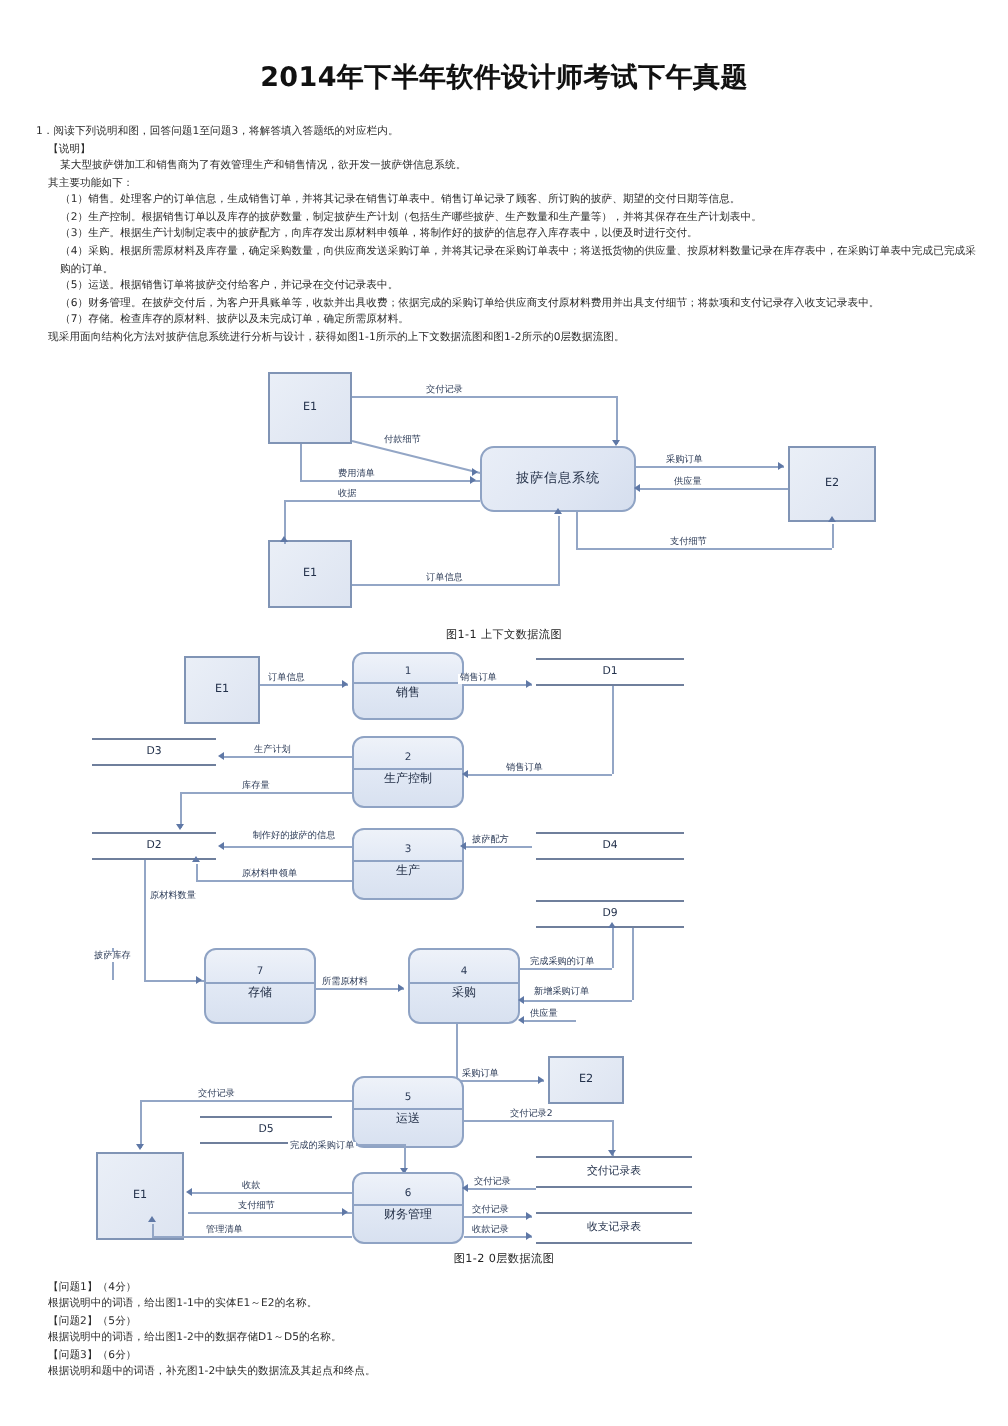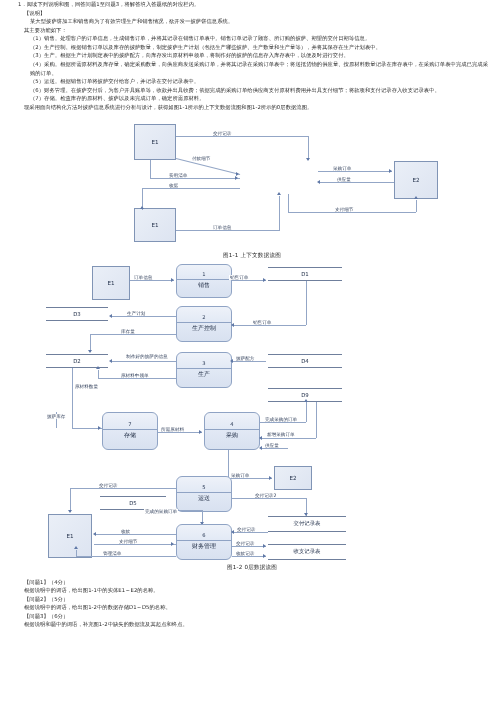--- a/index.html
+++ b/index.html
@@ -148,20 +148,21 @@
     margin-top: 2px;
     letter-spacing: 0.2px;
   }
   .qblock { margin-top: 6px; }
 </style>
 </head>
 <body>
 
 <div class="page">
 
+  <div class="doc-title">2014年下半年软件设计师考试下午真题</div>
 
   <div class="para indent0">1．阅读下列说明和图，回答问题1至问题3，将解答填入答题纸的对应栏内。</div>
   <div class="para indent1">【说明】</div>
   <div class="para indent2">某大型披萨饼加工和销售商为了有效管理生产和销售情况，欲开发一披萨饼信息系统。</div>
   <div class="para indent1">其主要功能如下：</div>
 
   <div class="para indent2">（1）销售。处理客户的订单信息，生成销售订单，并将其记录在销售订单表中。销售订单记录了顾客、所订购的披萨、期望的交付日期等信息。</div>
   <div class="para indent2">（2）生产控制。根据销售订单以及库存的披萨数量，制定披萨生产计划（包括生产哪些披萨、生产数量和生产量等），并将其保存在生产计划表中。</div>
   <div class="para indent2">（3）生产。根据生产计划制定表中的披萨配方，向库存发出原材料申领单，将制作好的披萨的信息存入库存表中，以便及时进行交付。</div>
   <div class="para indent2">（4）采购。根据所需原材料及库存量，确定采购数量，向供应商发送采购订单，并将其记录在采购订单表中；将送抵货物的供应量、按原材料数量记录在库存表中，在采购订单表中完成已完成采购的订单。</div>
@@ -177,20 +178,23 @@
     </div>
 
     <div class="node entity" style="left:118px; top:88px; width:42px; height:34px;">
       <span>E1</span>
     </div>
 
     <div class="node entity" style="left:378px; top:41px; width:44px; height:38px;">
       <span>E2</span>
     </div>
 
+    <div class="node proc-center" style="left:224px; top:41px; width:78px; height:33px;">
+      <span>披萨信息系统</span>
+    </div>
 
     <div class="ln lnh" style="left:160px; top:16px; width:132px;"></div>
     <div class="ln lnv" style="left:292px; top:16px; height:24px;"></div>
     <div class="arw arw-d" style="left:290px; top:38px;"></div>
     <div class="flab" style="left:196px; top:11px;">交付记录</div>
 
     <div class="ln lnh" style="left:160px; top:38px; width:66px; transform:rotate(14deg); transform-origin:left center;"></div>
     <div class="arw arw-r" style="left:220px; top:52px;"></div>
     <div class="flab" style="left:175px; top:36px;">付款细节</div>
 

